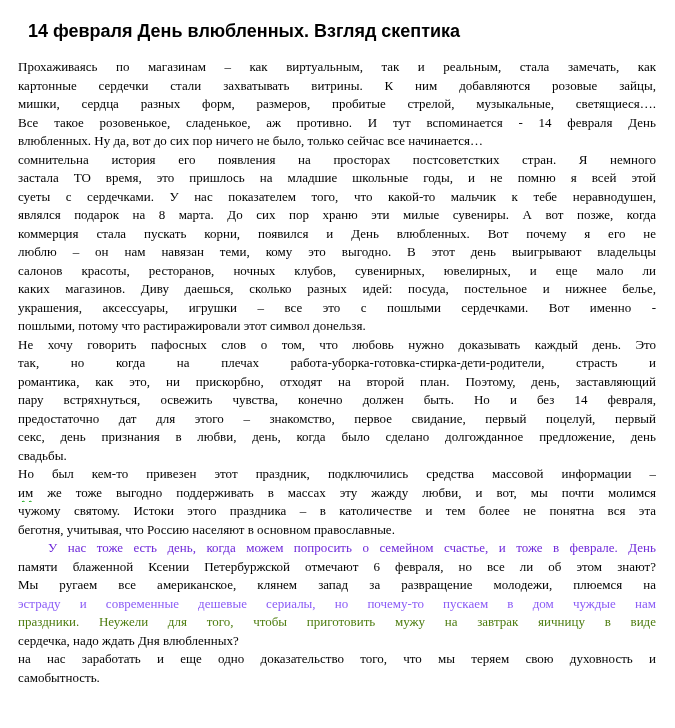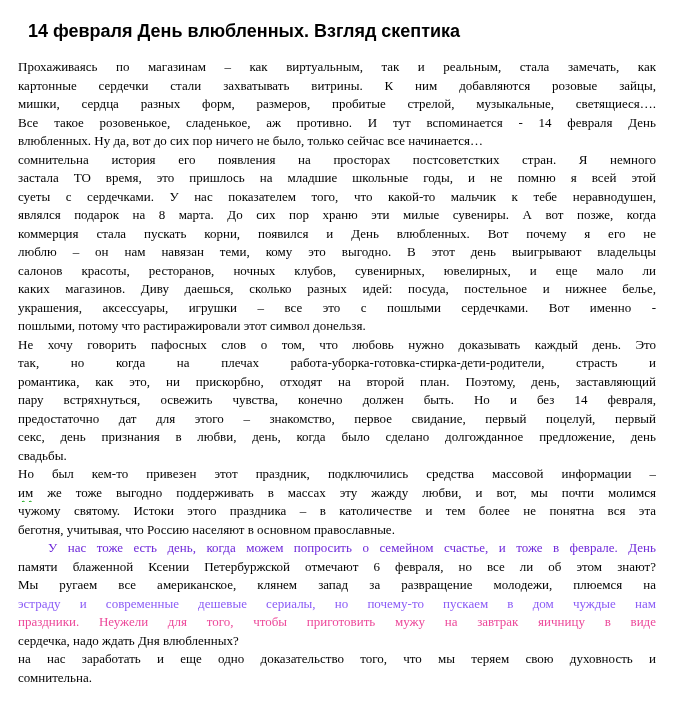--- a/index.html
+++ b/index.html
@@ -101,21 +101,21 @@
         <div class="line" style="color: rgb(0, 0, 0);">Но был кем-то привезен этот праздник, подключились средства массовой информации –</div>
         <div class="line" style="color: rgb(0, 0, 0);"><span class="grammar">им</span><span> же тоже выгодно поддерживать в массах  эту жажду любви, и вот, мы почти молимся</span></div>
         <div class="line" style="color: rgb(0, 0, 0);">чужому святому. Истоки этого праздника – в католичестве и тем более не понятна вся эта</div>
         <div class="line last" style="color: rgb(0, 0, 0);">беготня, учитывая, что Россию населяют в основном православные.</div>
       </div>
       <div class="paragraph">
         <div class="line" style="color: #6d28d9; margin-left: 30px;">У нас тоже есть день, когда можем попросить о семейном счастье, и тоже в феврале. День</div>
         <div class="line" style="color: rgb(0, 0, 0);">памяти блаженной Ксении Петербуржской отмечают 6 февраля, но все ли об этом знают?</div>
         <div class="line" style="color: rgb(0, 0, 0);">Мы ругаем все американское, клянем запад за развращение молодежи, плюемся на</div>
         <div class="line" style="color: #8b5cf6;">эстраду и современные дешевые сериалы, но почему-то пускаем в дом чуждые нам</div>
-        <div class="line" style="color: #ec4899;">праздники. Неужели для того, чтобы приготовить мужу  на завтрак яичницу в виде</div>
+        <div class="line" style="color: #4d7c0f;">праздники. Неужели для того, чтобы приготовить мужу  на завтрак яичницу в виде</div>
         <div class="line last" style="color: rgb(0, 0, 0);">сердечка, надо ждать Дня влюбленных?</div>
       </div>
       <div class="paragraph">
         <div class="line" style="color: rgb(0, 0, 0);">на нас  заработать и еще одно доказательство того, что мы теряем свою духовность и</div>
-        <div class="line last" style="color: rgb(0, 0, 0);">сомнительна.</div>
+        <div class="line last" style="color: rgb(0, 0, 0);">самобытность.</div>
       </div>
     </div>
 </div>
 
 </body></html>

